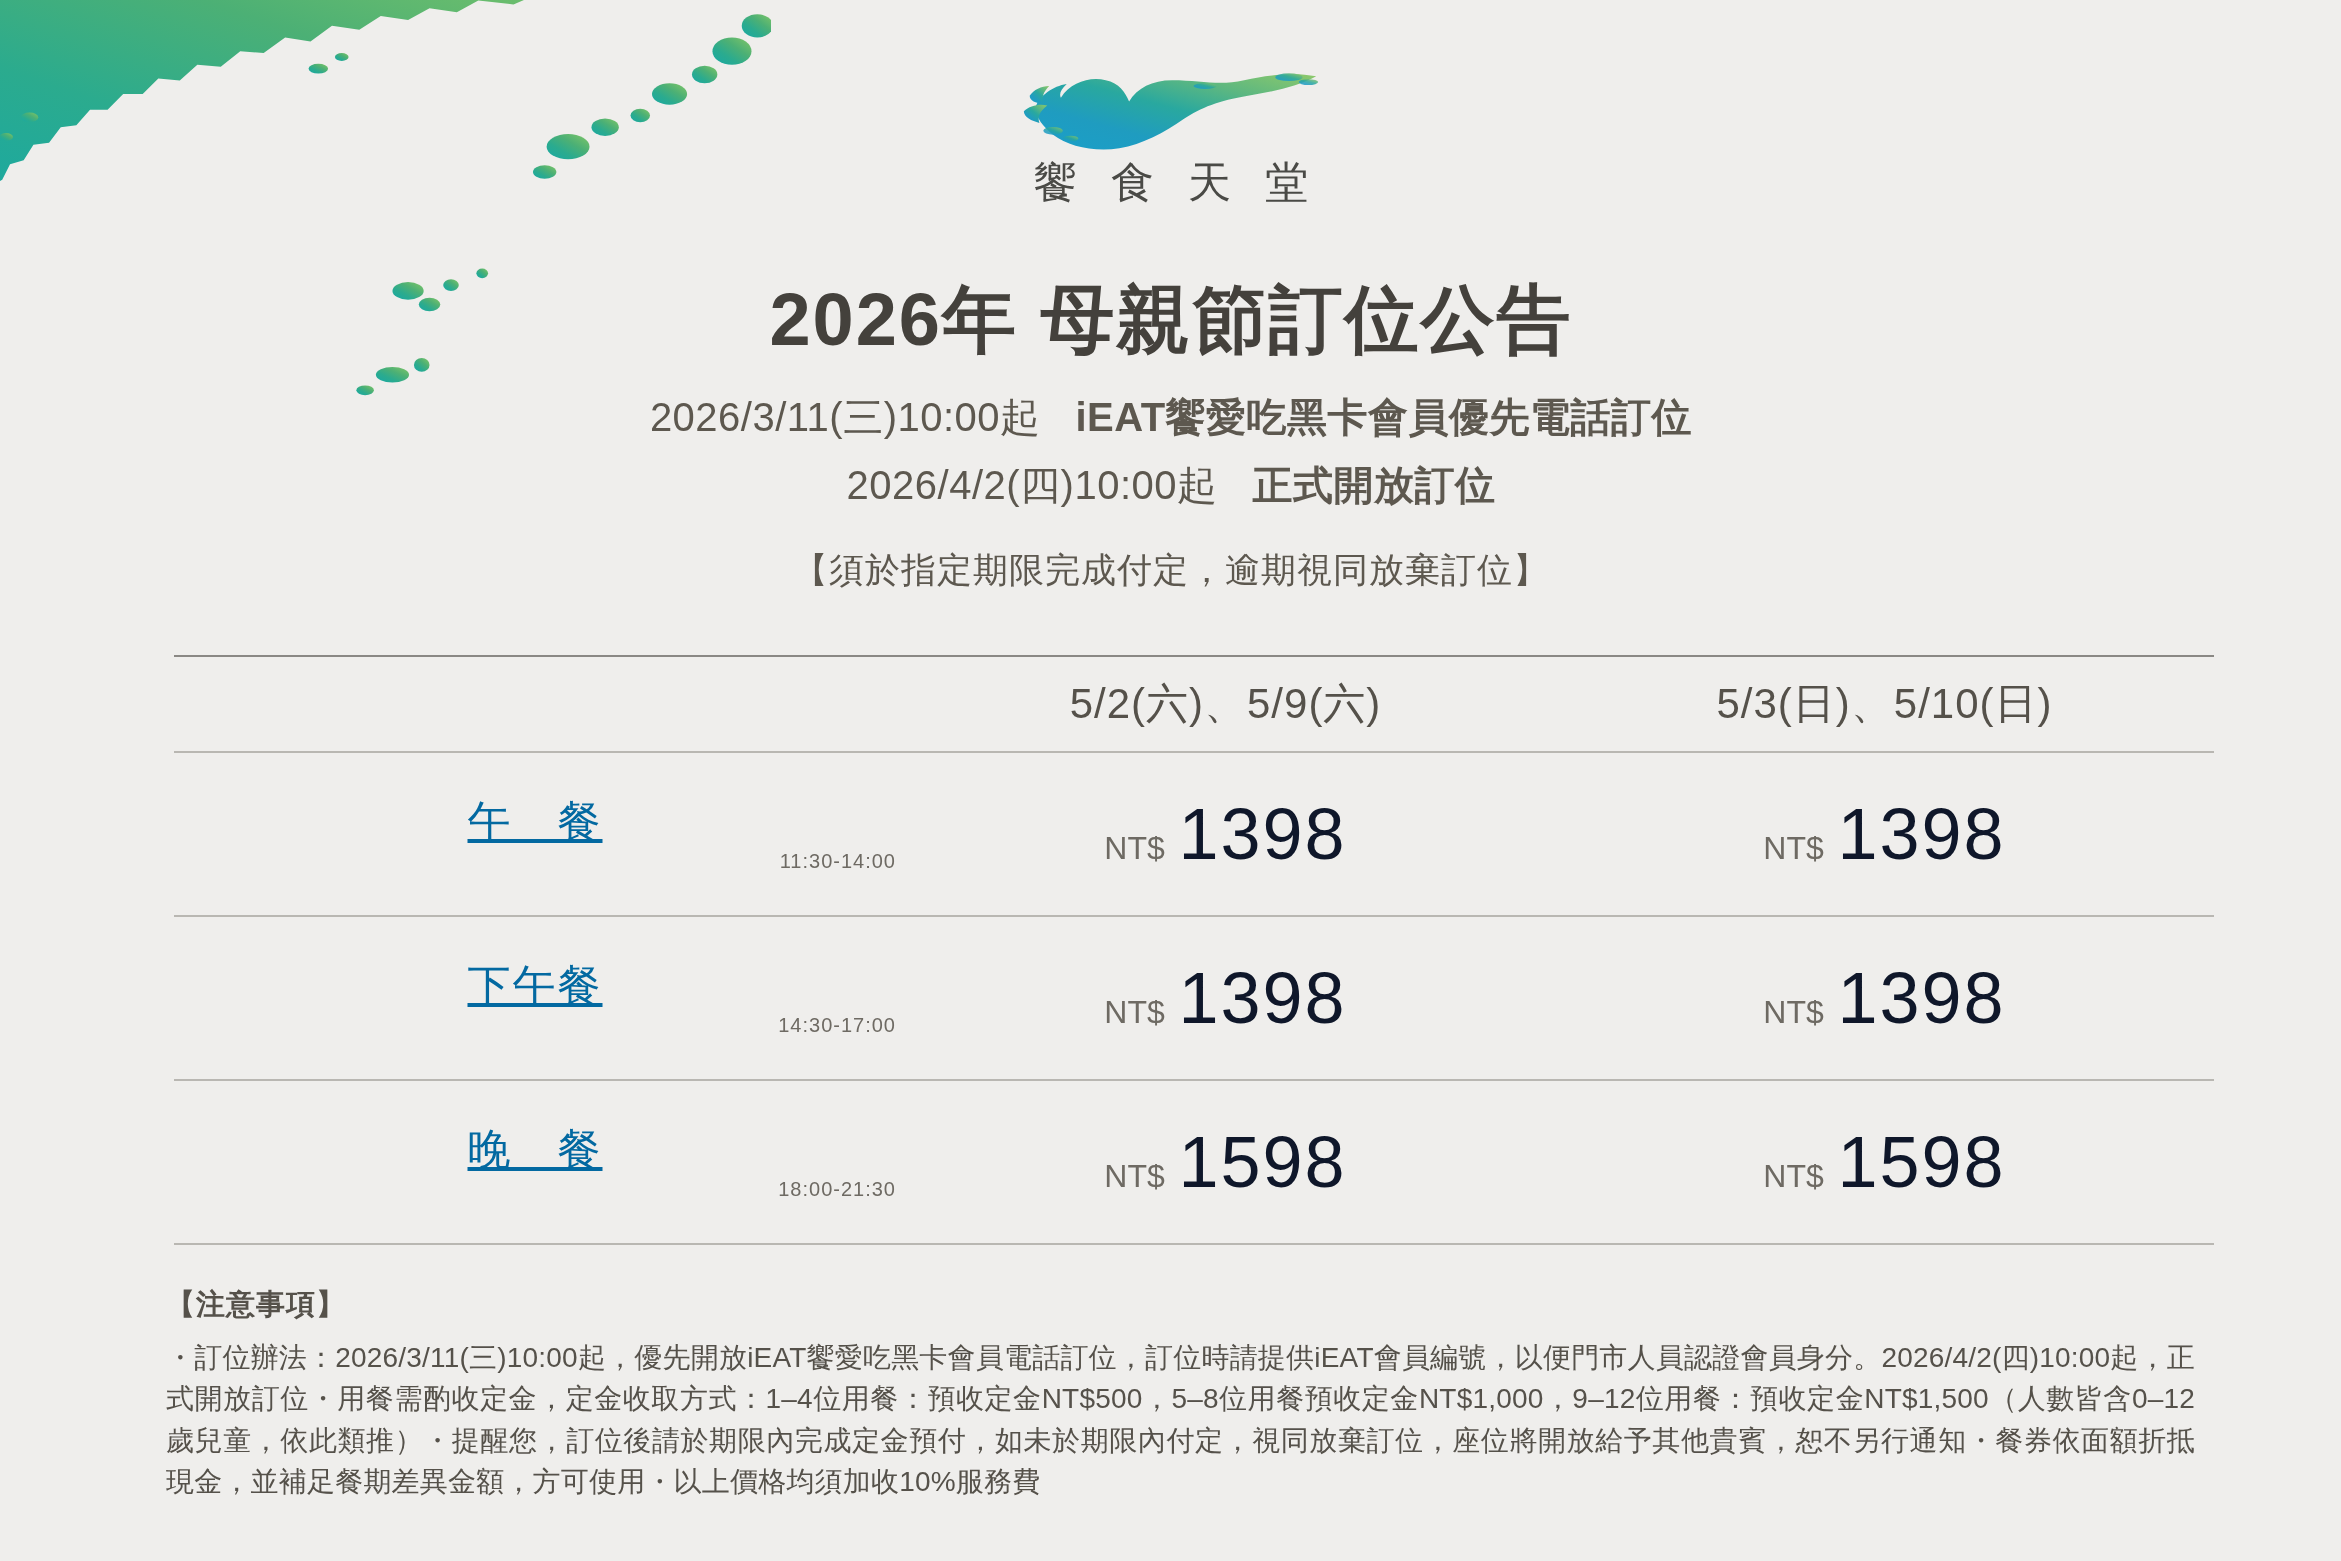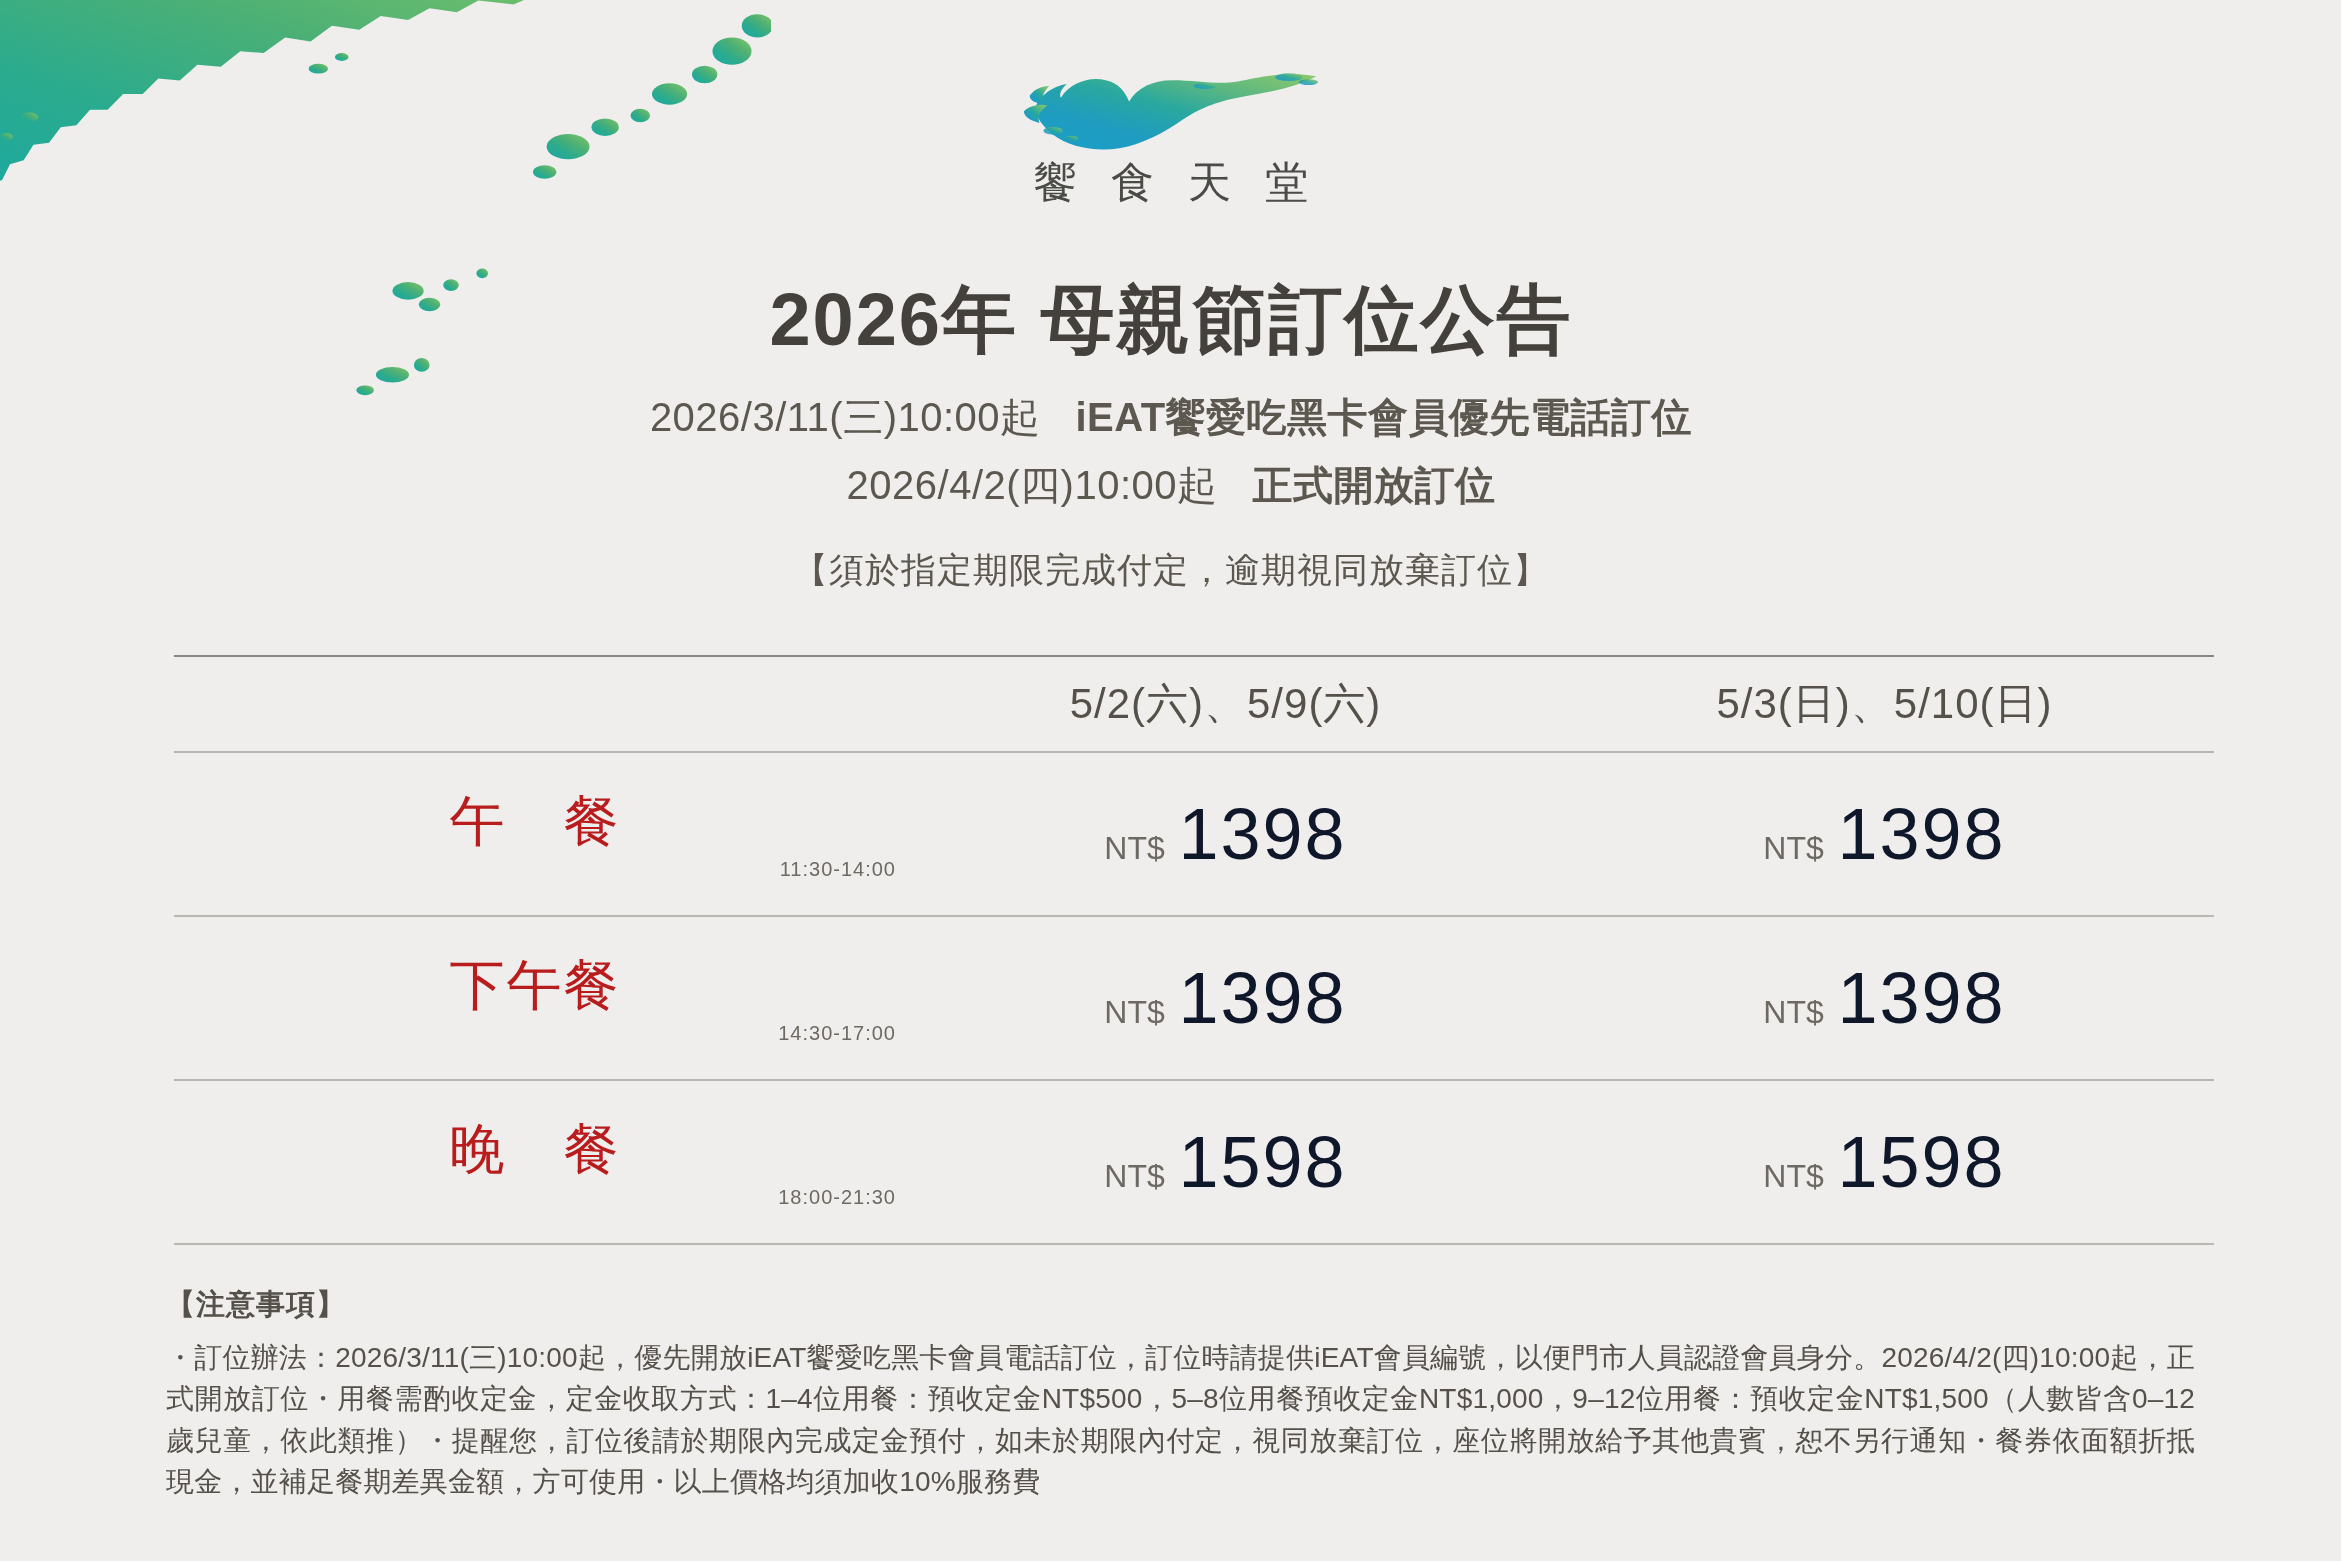--- a/index.html
+++ b/index.html
@@ -108,24 +108,25 @@
     height: 96px;
     letter-spacing: 1px;
   }
 
   .meal-cell {
     text-align: center;
     height: 164px;
     padding-right: 78px;
   }
   .meal-name {
-    font-size: 55px;
-    color: #b91c1c;
+    font-size: 43px;
+    color: #0369a1;
     letter-spacing: 2px;
     line-height: 1.25;
+    text-decoration: underline;
   }
   .meal-time {
     font-size: 20px;
     color: #6e6a63;
     margin-top: 2px;
     letter-spacing: 1px;
     text-align: right;
   }
 
   .price-cell { text-align: center; }

